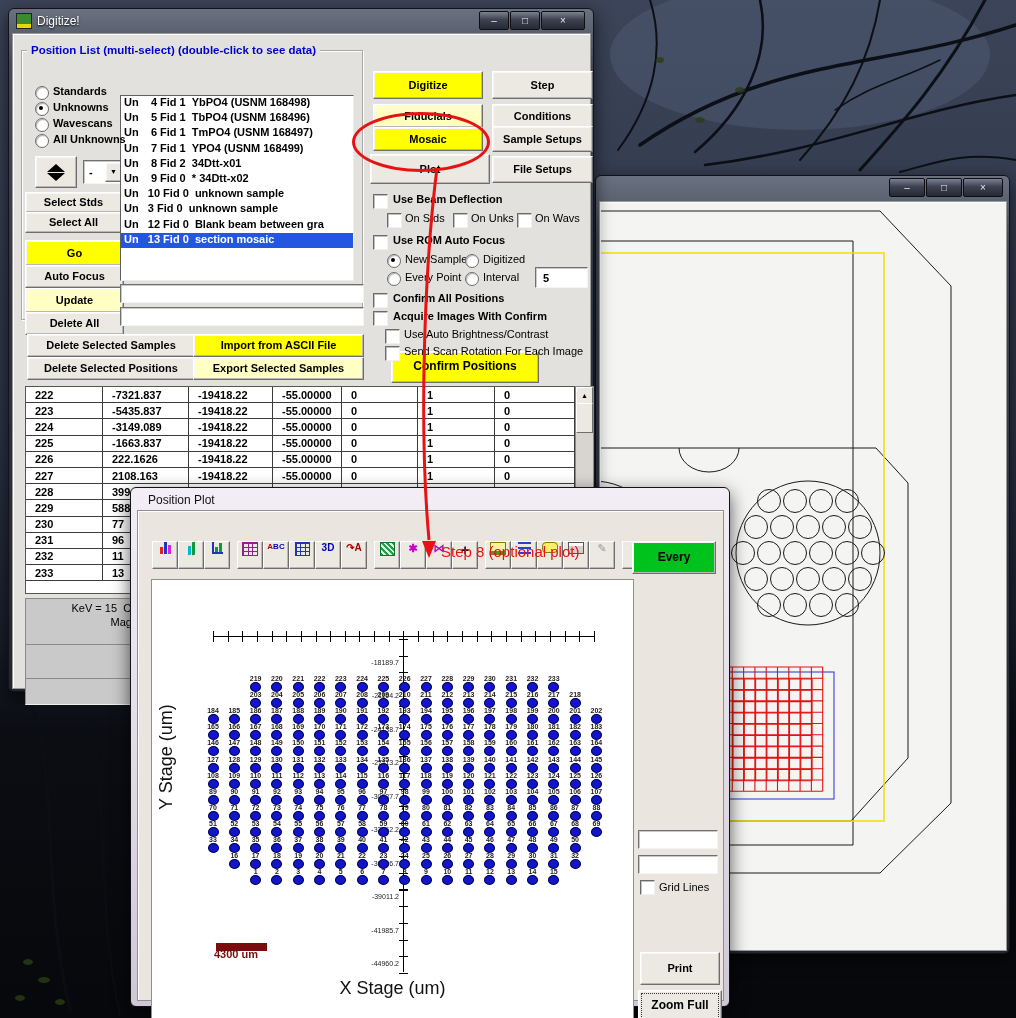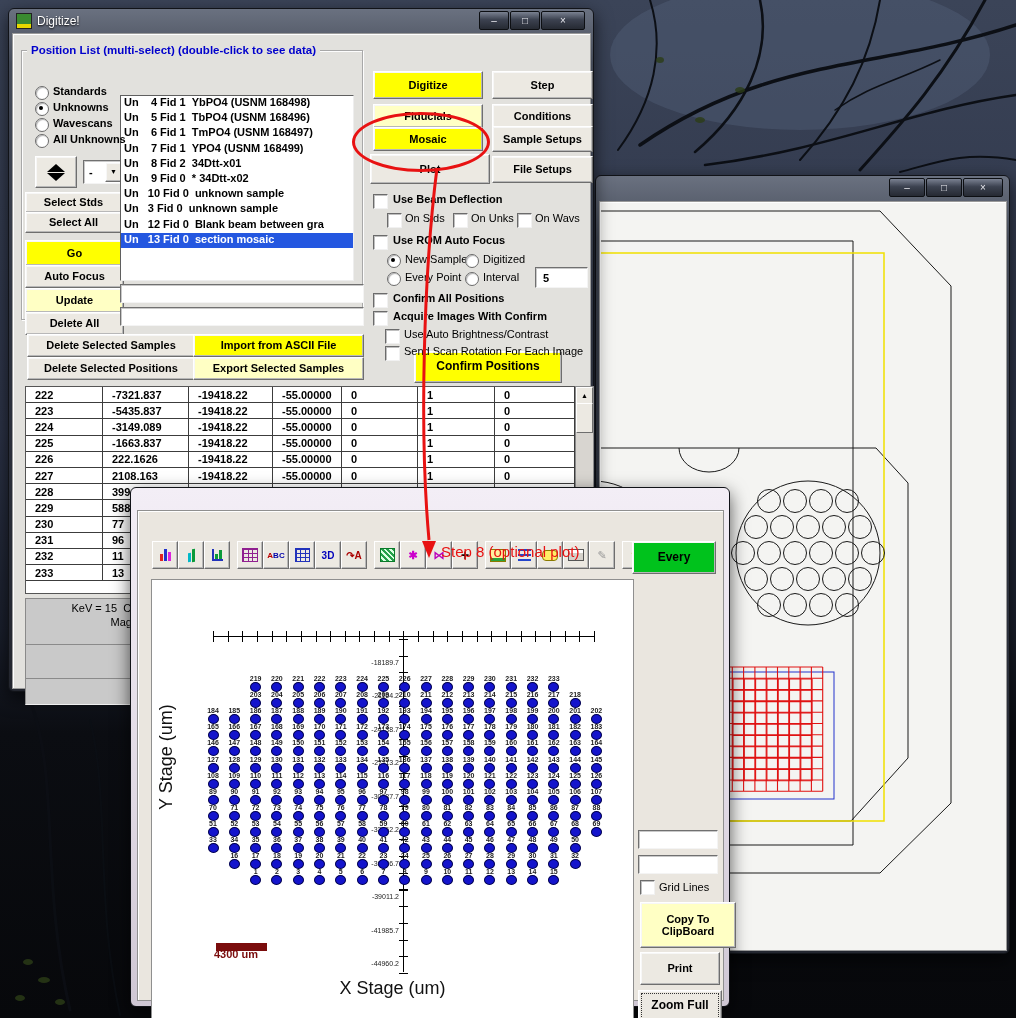--- a/index.html
+++ b/index.html
@@ -44,21 +44,21 @@
   .pcell{border-right:1px solid #3c3c3c;border-bottom:1px solid #3c3c3c;font-size:11px;font-weight:bold;
          display:flex;align-items:center;padding-left:9px;box-sizing:border-box;overflow:hidden;white-space:nowrap}
   .sb{position:absolute;width:17px;background:#d8d5d0;border:1px solid #8a8a8a}
   .sb-btn{position:absolute;left:0;width:15px;height:15px;background:#ece9e2;border:1px solid;border-color:#fff #6e6e6e #6e6e6e #fff;
           font-size:7px;display:flex;align-items:center;justify-content:center}
   .gpanel{position:absolute;background:#c9c9c9;border:1px solid;border-color:#8a8a8a #f0f0f0 #f0f0f0 #8a8a8a}
   .gpanel .st{font-size:11px;white-space:pre;text-align:right}
   
   .plot-client{position:absolute;background:#eae6df;border:1px solid #8f8f8f;box-shadow:inset 1px 1px 0 #fff}
   .tool-btn{position:relative;width:24px;height:26px;background:#ece9e2;border:1px solid;border-color:#fff #6e6e6e #6e6e6e #fff;
-     box-shadow:inset -1px -1px 0 #b8b8b8;display:flex;align-items:center;justify-content:center;flex:none}
+     box-shadow:inset -1px -1px 0 #b8b8b8;display:flex;align-items:flex-start;justify-content:center;flex:none}
   .bars{display:flex;align-items:flex-end;gap:1px}
   .bars i{display:block;width:3px}
   .skew i{transform:skewY(-8deg)}
   .axisbox{display:flex;align-items:flex-end;gap:1px;border-left:2px solid #2233bb;border-bottom:2px solid #2233bb;padding:1px 1px 0 1px}
   .axisbox i{display:block;width:3px}
   .gridp{width:14px;height:12px;background:
      repeating-linear-gradient(90deg,#902090 0 1px,transparent 1px 4.6px),
      repeating-linear-gradient(180deg,#902090 0 1px,transparent 1px 4px);border:1px solid #902090}
   .gridb{width:13px;height:12px;background:
      repeating-linear-gradient(90deg,#2233bb 0 1px,transparent 1px 4.3px),
@@ -231,21 +231,21 @@
         <div class="lb-item sel">Un   13 Fid 0  section mosaic</div>
       </div>
     <div class="sunken" style="left:107px;top:250px;width:242px;height:17px"></div>
     <div class="sunken" style="left:107px;top:273px;width:242px;height:17px"></div>
 
     <div id="midButtons"></div>
 
     <div id="topButtons"></div>
 
     <div id="optionsBlock"></div>
-    <div class="b3 yellow" style="left:401px;top:317px;width:146px;height:30px;font-size:12px">Confirm Positions</div>
+    <div class="b3 yellow" style="left:378px;top:317px;width:146px;height:30px;font-size:12px">Confirm Positions</div>
 
     <div class="ptable" id="posTable" style="left:12px;top:352px;width:550px;height:206px">
         <div class="prow">
           <div class="pcell" style="width: 77px;">222</div>
           <div class="pcell" style="width: 86px;">-7321.837</div>
           <div class="pcell" style="width: 84px;">-19418.22</div>
           <div class="pcell" style="width: 69px;">-55.00000</div>
           <div class="pcell" style="width: 76px;">0</div>
           <div class="pcell" style="width: 77px;">1</div>
           <div class="pcell" style="width: 80px;">0</div>
@@ -406,20 +406,23 @@
       <div class="cb" style="left: 360px; top: 277px;"></div>
       <div class="lbl bold" style="left: 380px; top: 276px;">Acquire Images With Confirm</div>
       <div class="cb" style="left: 372px; top: 295px;"></div>
       <div class="lbl" style="left: 391px; top: 294px;">Use Auto Brightness/Contrast</div>
       <div class="cb" style="left: 372px; top: 312px;"></div>
       <div class="lbl" style="left: 391px; top: 311px;">Send Scan Rotation For Each Image</div>
     </div>
 </div>
 
 <div class="win win-light" style="left:130px;top:487px;width:598px;height:518px;z-index:3">
+  <div class="tbar" style="padding-left:17px">
+    <span class="tbar-title dark-text">Position Plot</span>
+  </div>
   <div class="plot-client" style="left:6px;top:22px;width:585px;height:489px">
 
     <div id="plotToolbar" style="position:absolute;left:14px;top:30px;display:flex;align-items:center">
         <div class="tool-btn">
           <span class="bars">
             <i style="height:7px;background:#e02222"></i>
             <i style="height:12px;background:#2233cc"></i>
             <i style="height:9px;background:#dd22dd"></i>
           </span>
         </div>
@@ -1447,21 +1450,20 @@
       <div style="position:absolute;left:64px;top:363px;width:51px;height:8px;background:#7a0c0c"></div>
       <div style="position:absolute;left:62px;top:368px;font-size:11px;font-weight:bold;color:#7a0c0c;white-space:pre">4300 um</div>
       <div style="position:absolute;left:0;top:398px;width:100%;text-align:center;font-size:18px;color:#111">X Stage (um)</div>
       <div style="position:absolute;left:4px;top:230px;font-size:18px;color:#111;transform:rotate(-90deg);transform-origin:left top;white-space:nowrap">Y Stage (um)</div>
     </div>
 
     <div class="sunken" style="left:500px;top:319px;width:78px;height:17px"></div>
     <div class="sunken" style="left:500px;top:344px;width:78px;height:17px"></div>
     <span class="cb" style="left:502px;top:369px"></span>
     <span class="lbl" style="left:521px;top:370px">Grid Lines</span>
-    <div class="b3 pale" style="left:502px;top:391px;width:78px;height:44px;white-space:normal;padding:0 8px">Copy To ClipBoard</div>
     <div class="b3" style="left:502px;top:441px;width:78px;height:31px">Print</div>
     <div class="b3" style="left:500px;top:479px;width:82px;height:30px;font-size:12px;outline:1px dotted #333;outline-offset:-4px">Zoom Full</div>
   </div>
 </div>
 
 <div class="red-ellipse" style="left:352px;top:112px;width:132px;height:54px;z-index:4"></div>
 <svg class="abs" style="left:0;top:0;z-index:4;pointer-events:none" width="1016" height="1018">
   <path d="M437,168 C424,270 419,430 429,540" stroke="#e81212" stroke-width="3" fill="none"></path>
   <polygon points="429,558 422,541 436,541" fill="#e81212"></polygon>
 </svg>

